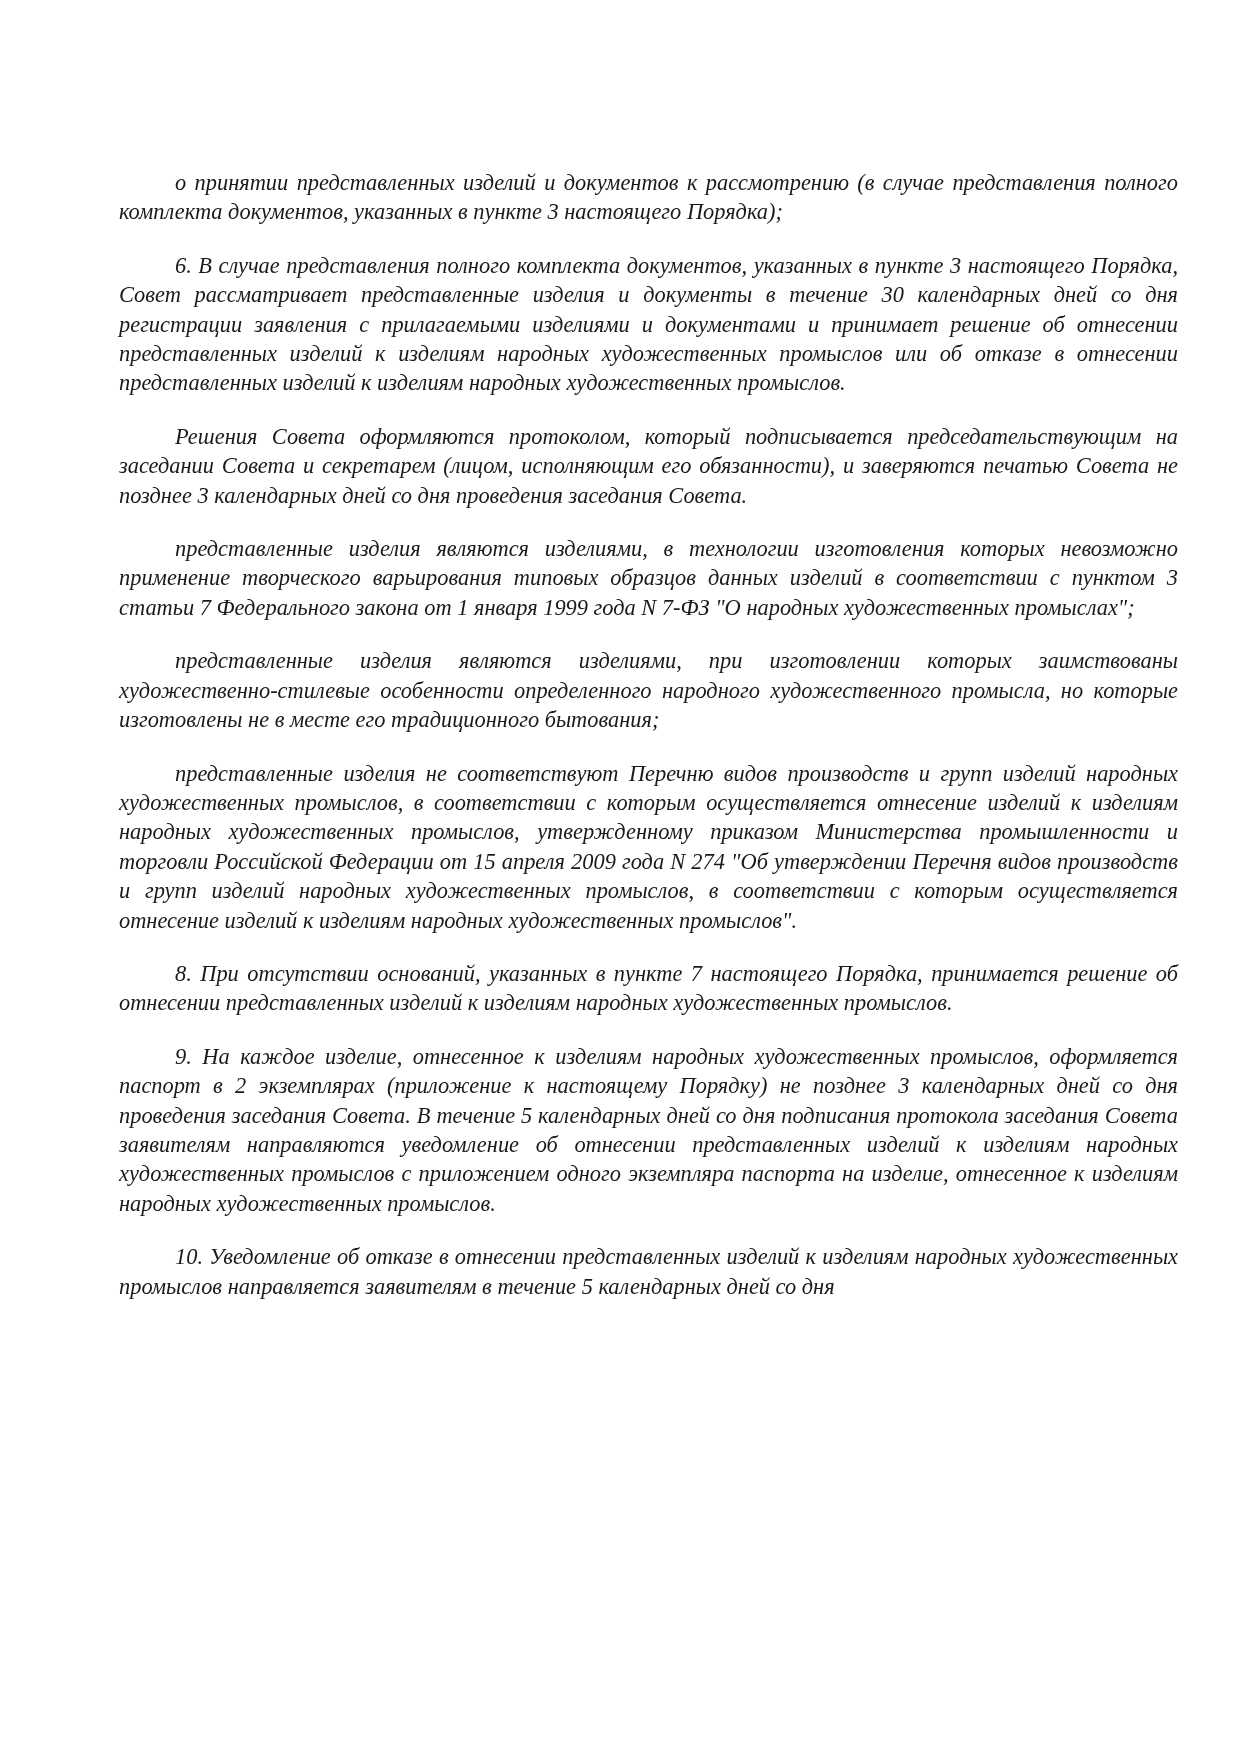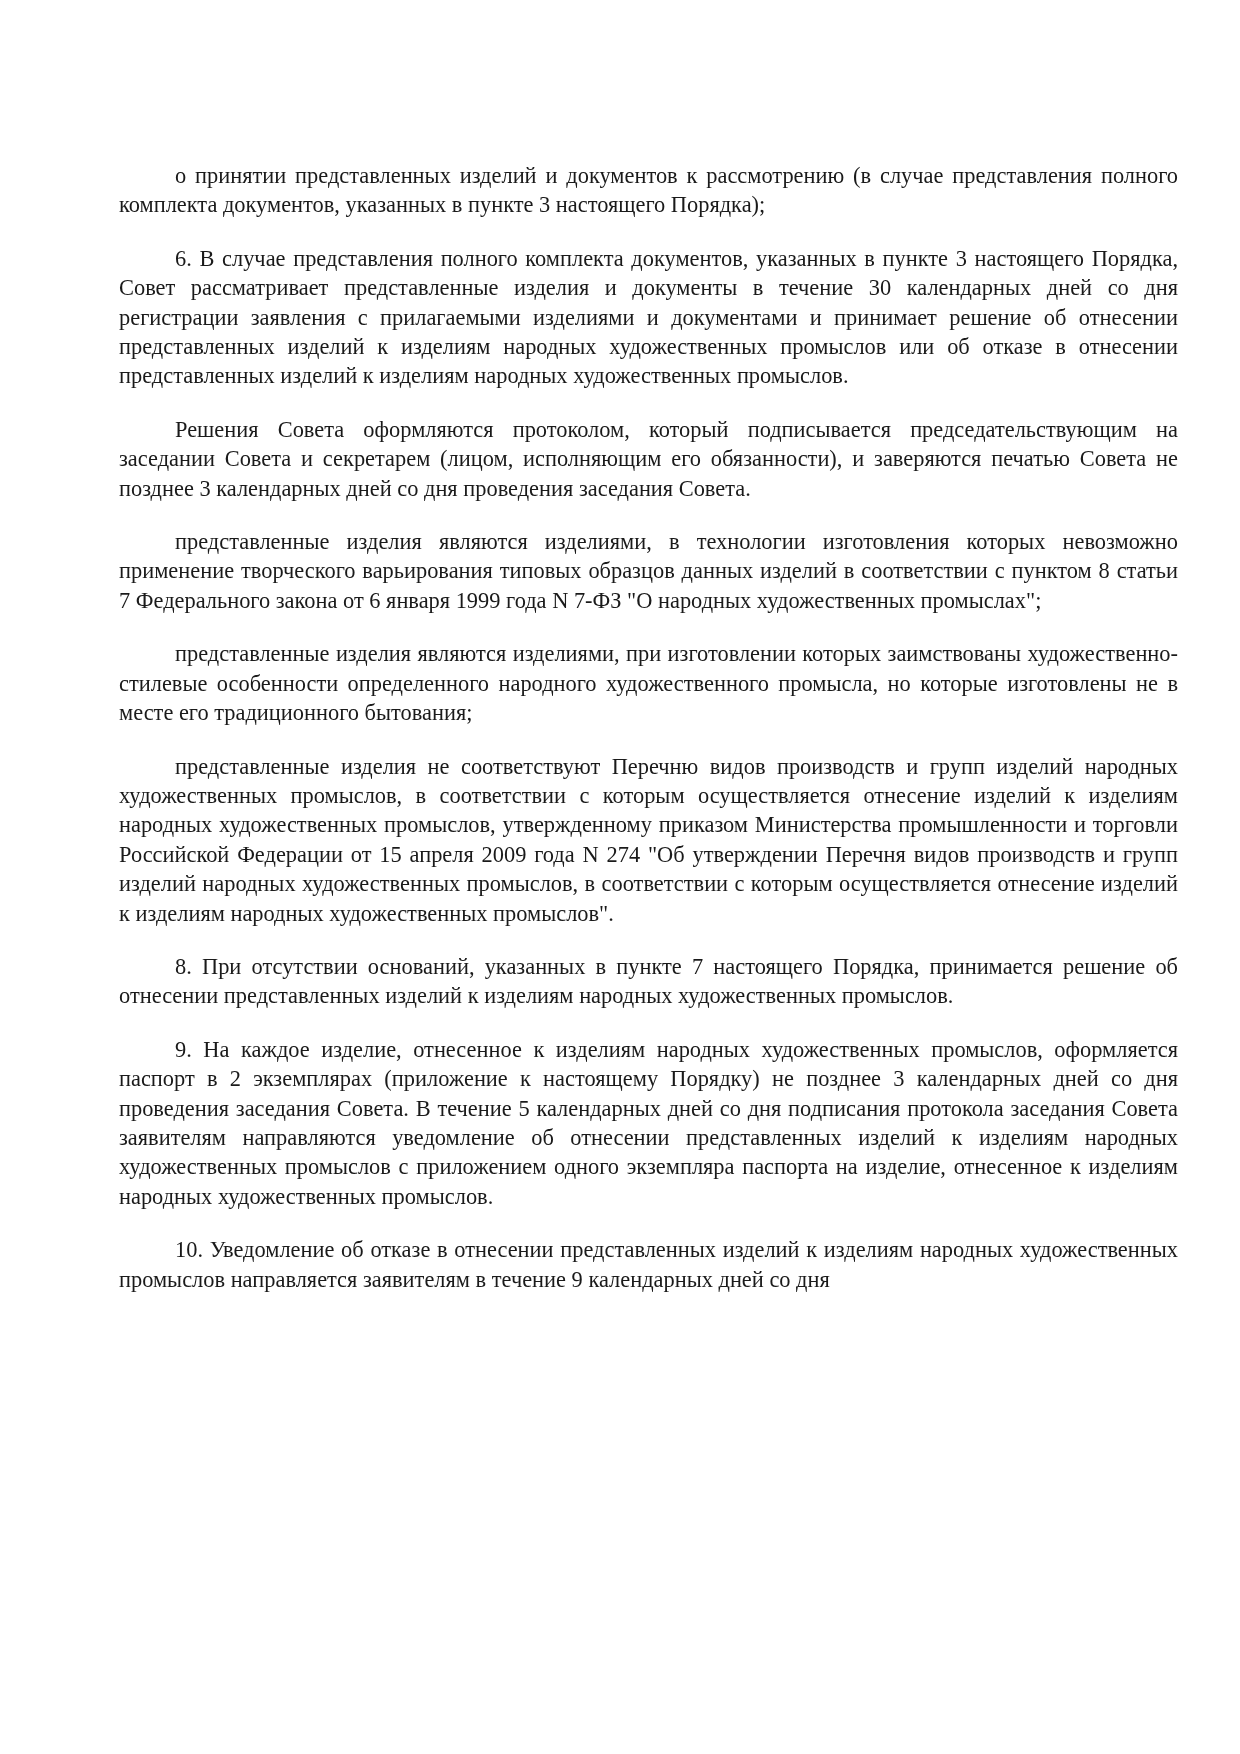--- a/index.html
+++ b/index.html
@@ -1,39 +1,40 @@
 <!DOCTYPE html>
 <html><head>
   <meta charset="utf-8">
   <style>
     html, body { margin: 0; padding: 0; background: #ffffff; }
     body { width: 1240px; height: 1754px; position: relative; overflow: hidden; }
     .page {
       position: absolute;
       left: 119px;
-      top: 161px;
+      top: 168px;
       width: 1059px;
       font-family: "Liberation Serif", "DejaVu Serif", serif;
       font-size: 22.4px;
       line-height: 29.4px;
       color: #1a1a1a;
+      font-style: italic;
     }
     .para {
       margin: 0 0 24px 0;
       text-align: justify;
       text-indent: 56px;
       hyphens: none;
     }
   </style>
 </head>
 <body>
 
 <div class="page">
   <p class="para">о принятии представленных изделий и документов к рассмотрению (в случае представления полного комплекта документов, указанных в пункте 3 настоящего Порядка);</p>
   <p class="para">6. В случае представления полного комплекта документов, указанных в пункте 3 настоящего Порядка, Совет рассматривает представленные изделия и документы в течение 30 календарных дней со дня регистрации заявления с прилагаемыми изделиями и документами и принимает решение об отнесении представленных изделий к изделиям народных художественных промыслов или об отказе в отнесении представленных изделий к изделиям народных художественных промыслов.</p>
   <p class="para">Решения Совета оформляются протоколом, который подписывается председательствующим на заседании Совета и секретарем (лицом, исполняющим его обязанности), и заверяются печатью Совета не позднее 3 календарных дней со дня проведения заседания Совета.</p>
-  <p class="para">представленные изделия являются изделиями, в технологии изготовления которых невозможно применение творческого варьирования типовых образцов данных изделий в соответствии с пунктом 8 статьи 7 Федерального закона от 6 января 1999 года N 7-ФЗ "О народных художественных промыслах";</p>
+  <p class="para">представленные изделия являются изделиями, в технологии изготовления которых невозможно применение творческого варьирования типовых образцов данных изделий в соответствии с пунктом 3 статьи 7 Федерального закона от 1 января 1999 года N 7-ФЗ "О народных художественных промыслах";</p>
   <p class="para">представленные изделия являются изделиями, при изготовлении которых заимствованы художественно-стилевые особенности определенного народного художественного промысла, но которые изготовлены не в месте его традиционного бытования;</p>
   <p class="para">представленные изделия не соответствуют Перечню видов производств и групп изделий народных художественных промыслов, в соответствии с которым осуществляется отнесение изделий к изделиям народных художественных промыслов, утвержденному приказом Министерства промышленности и торговли Российской Федерации от 15 апреля 2009 года N 274 "Об утверждении Перечня видов производств и групп изделий народных художественных промыслов, в соответствии с которым осуществляется отнесение изделий к изделиям народных художественных промыслов".</p>
   <p class="para">8. При отсутствии оснований, указанных в пункте 7 настоящего Порядка, принимается решение об отнесении представленных изделий к изделиям народных художественных промыслов.</p>
   <p class="para">9. На каждое изделие, отнесенное к изделиям народных художественных промыслов, оформляется паспорт в 2 экземплярах (приложение к настоящему Порядку) не позднее 3 календарных дней со дня проведения заседания Совета. В течение 5 календарных дней со дня подписания протокола заседания Совета заявителям направляются уведомление об отнесении представленных изделий к изделиям народных художественных промыслов с приложением одного экземпляра паспорта на изделие, отнесенное к изделиям народных художественных промыслов.</p>
-  <p class="para">10. Уведомление об отказе в отнесении представленных изделий к изделиям народных художественных промыслов направляется заявителям в течение 9 календарных дней со дня</p>
+  <p class="para">10. Уведомление об отказе в отнесении представленных изделий к изделиям народных художественных промыслов направляется заявителям в течение 5 календарных дней со дня</p>
 </div>
 
 </body></html>

